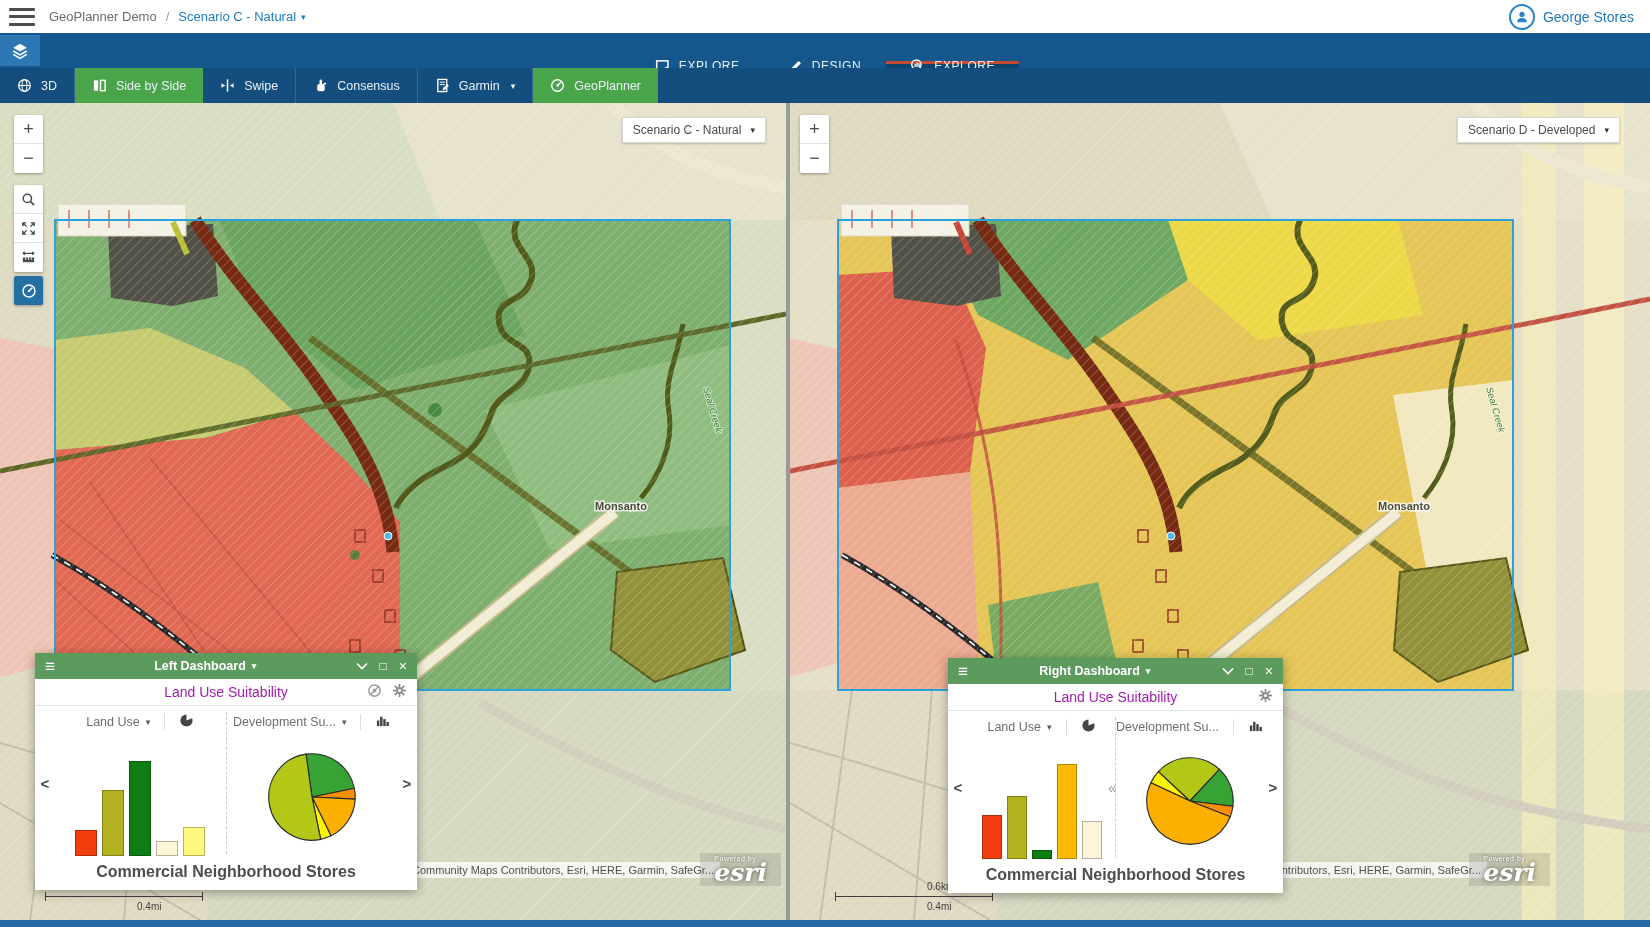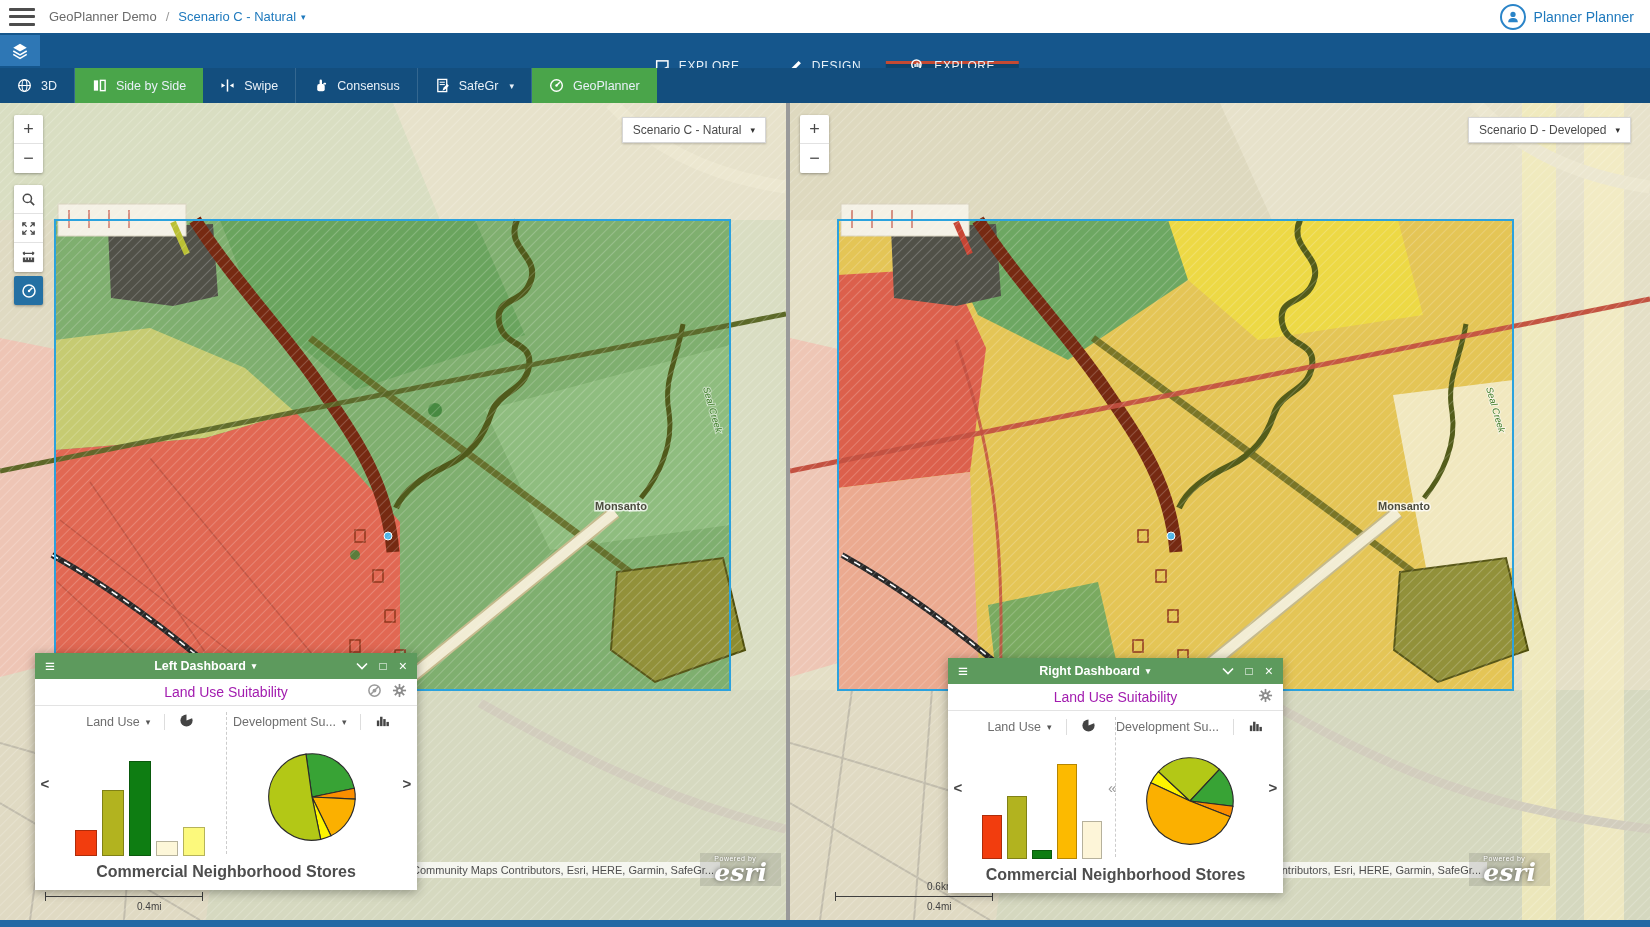--- a/index.html
+++ b/index.html
@@ -110,21 +110,21 @@
         <span class="caret">▾</span>
       </span>
     </div>
     <div class="userchip">
       <span class="avatar">
         <svg width="14" height="14" viewBox="0 0 16 16">
             <circle cx="8" cy="5" r="3" fill="#2a84c8"></circle>
             <path d="M2.5 14 C2.5 10.5 5 9.2 8 9.2 C11 9.2 13.5 10.5 13.5 14 Z" fill="#2a84c8"></path>
           </svg>
       </span>
-      <span>Planner Planner</span>
+      <span>George Stores</span>
     </div>
   </div>
 
   <div class="navbar">
     <div class="layersbtn">
       <svg width="18" height="18" viewBox="0 0 16 16">
           <path d="M8 1.5 L14 5 8 8.5 2 5 Z" fill="#fff"></path>
           <path d="M2 8 L8 11.5 14 8" fill="none" stroke="#fff" stroke-width="1.4"></path>
           <path d="M2 11 L8 14.5 14 11" fill="none" stroke="#fff" stroke-width="1.4"></path>
         </svg>
@@ -188,21 +188,21 @@
         </svg>
       <span>Consensus</span>
     </div>
     <div class="tbtn">
       <svg width="15" height="15" viewBox="0 0 16 16">
           <rect x="3" y="1.5" width="9.5" height="13" fill="none" stroke="#fff" stroke-width="1.4"></rect>
           <line x1="5" y1="4.5" x2="10.5" y2="4.5" stroke="#fff" stroke-width="1.1"></line>
           <line x1="5" y1="7" x2="10.5" y2="7" stroke="#fff" stroke-width="1.1"></line>
           <path d="M8 13.5 L9 10.5 13 6.5 14.8 8.3 10.8 12.3 Z" fill="#fff"></path>
         </svg>
-      <span>SafeGr</span>
+      <span>Garmin</span>
       <span class="caret">▾</span>
     </div>
     <div class="tbtn green">
       <svg width="15" height="15" viewBox="0 0 16 16">
           <circle cx="8" cy="8" r="6.2" fill="none" stroke="#fff" stroke-width="1.5"></circle>
           <line x1="8" y1="8" x2="11.5" y2="4.5" stroke="#fff" stroke-width="1.6"></line>
           <circle cx="8" cy="8" r="1.3" fill="#fff"></circle>
         </svg>
       <span>GeoPlanner</span>
     </div>
@@ -485,21 +485,21 @@
           <rect x="48" y="117" width="675" height="470" fill="rgba(255,255,255,.05)" stroke="#2ba2de" stroke-width="2"></rect>
           <text class="map-town" x="614" y="407">Monsanto</text>
           <text class="map-creek" transform="translate(696,285) rotate(74)">Seal Creek</text>
         </svg>
 
       <div class="zoomcol" style="left:10px;top:12px;">
         <button class="sqbtn">+</button>
         <button class="sqbtn">−</button>
       </div>
 
-      <div class="scenario" style="right:19px;">
+      <div class="scenario" style="right:30px;">
         <span>Scenario D - Developed</span>
         <span class="caret">▾</span>
       </div>
 
       <div class="attr" style="right:163px;">Esri Community Maps Contributors, Esri, HERE, Garmin, SafeGr...</div>
       <div class="esrilogo" style="right:100px;">
         <div class="pb">Powered by</div>
         <div class="esri">esri</div>
       </div>
       <div class="scalebar">

